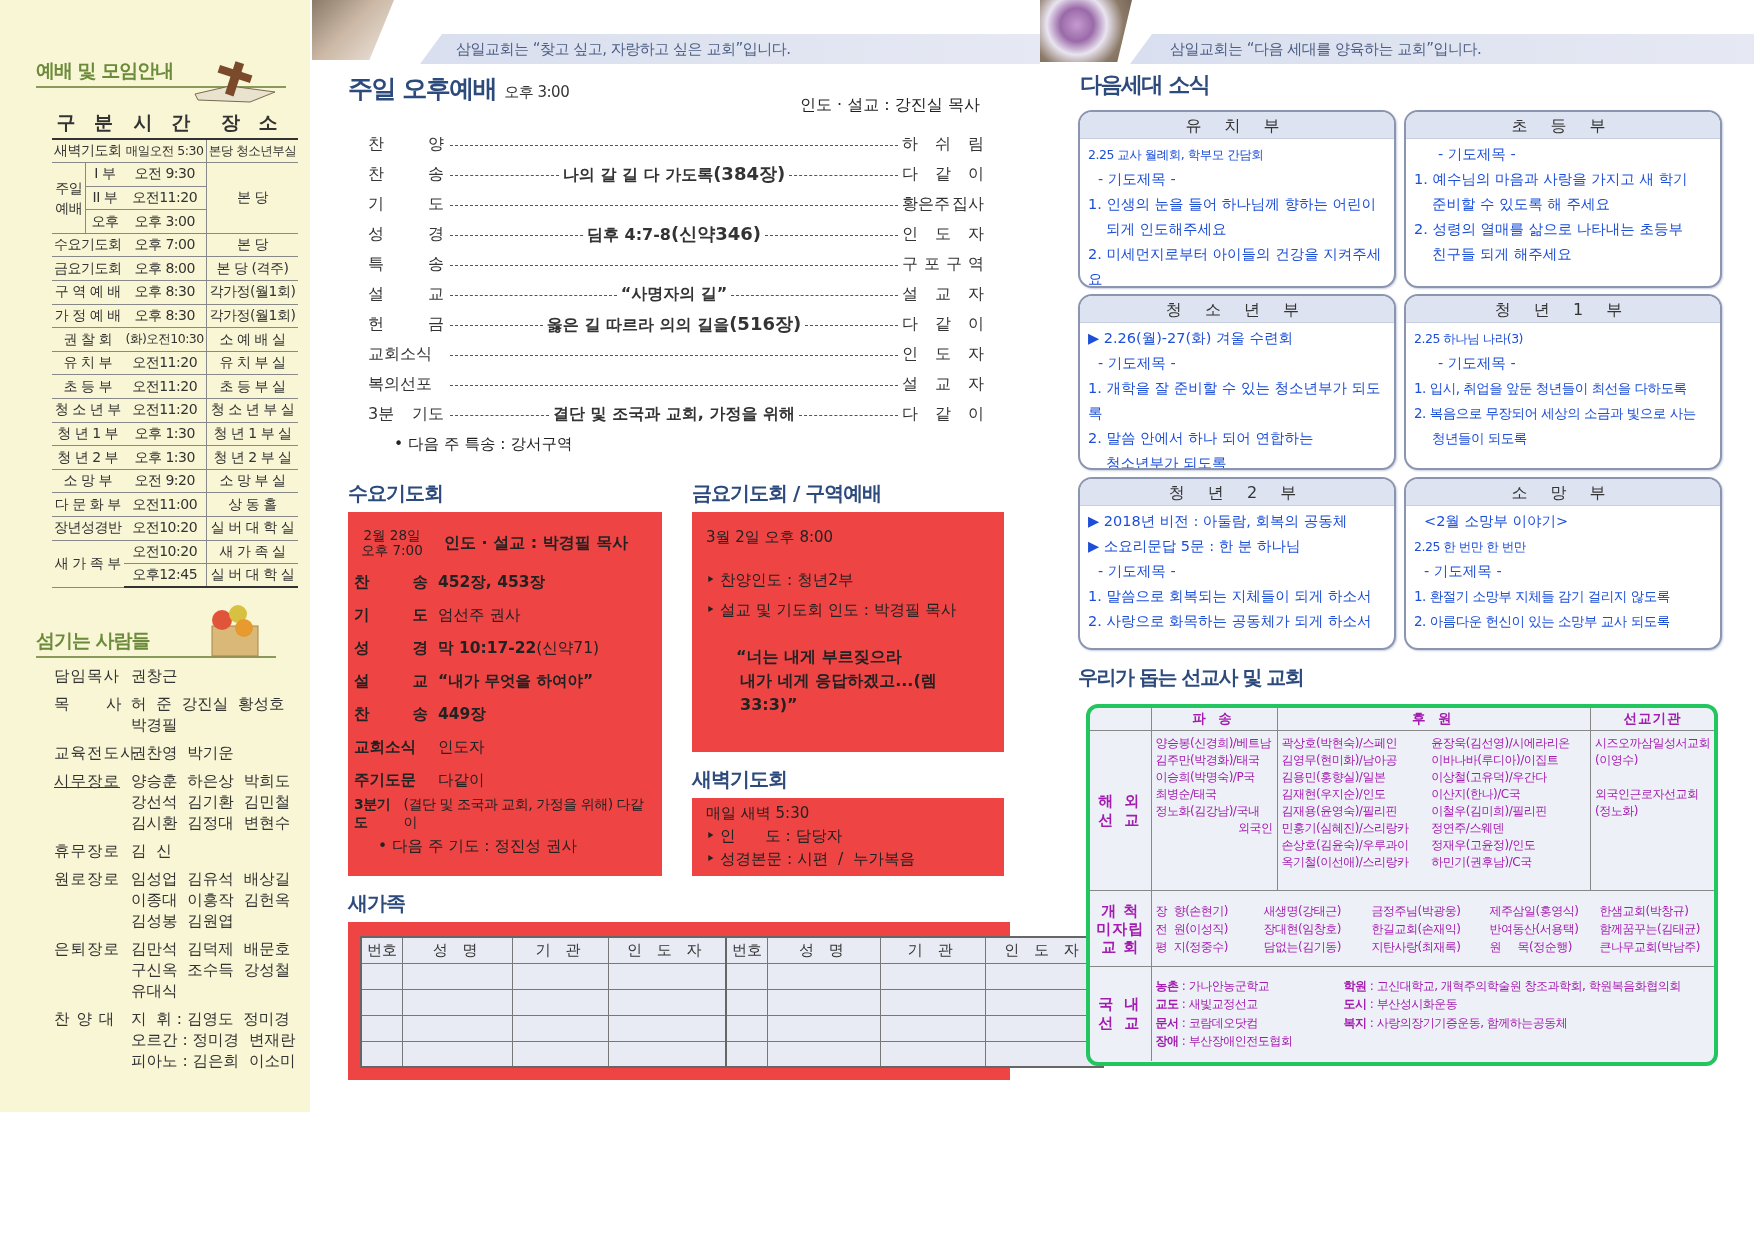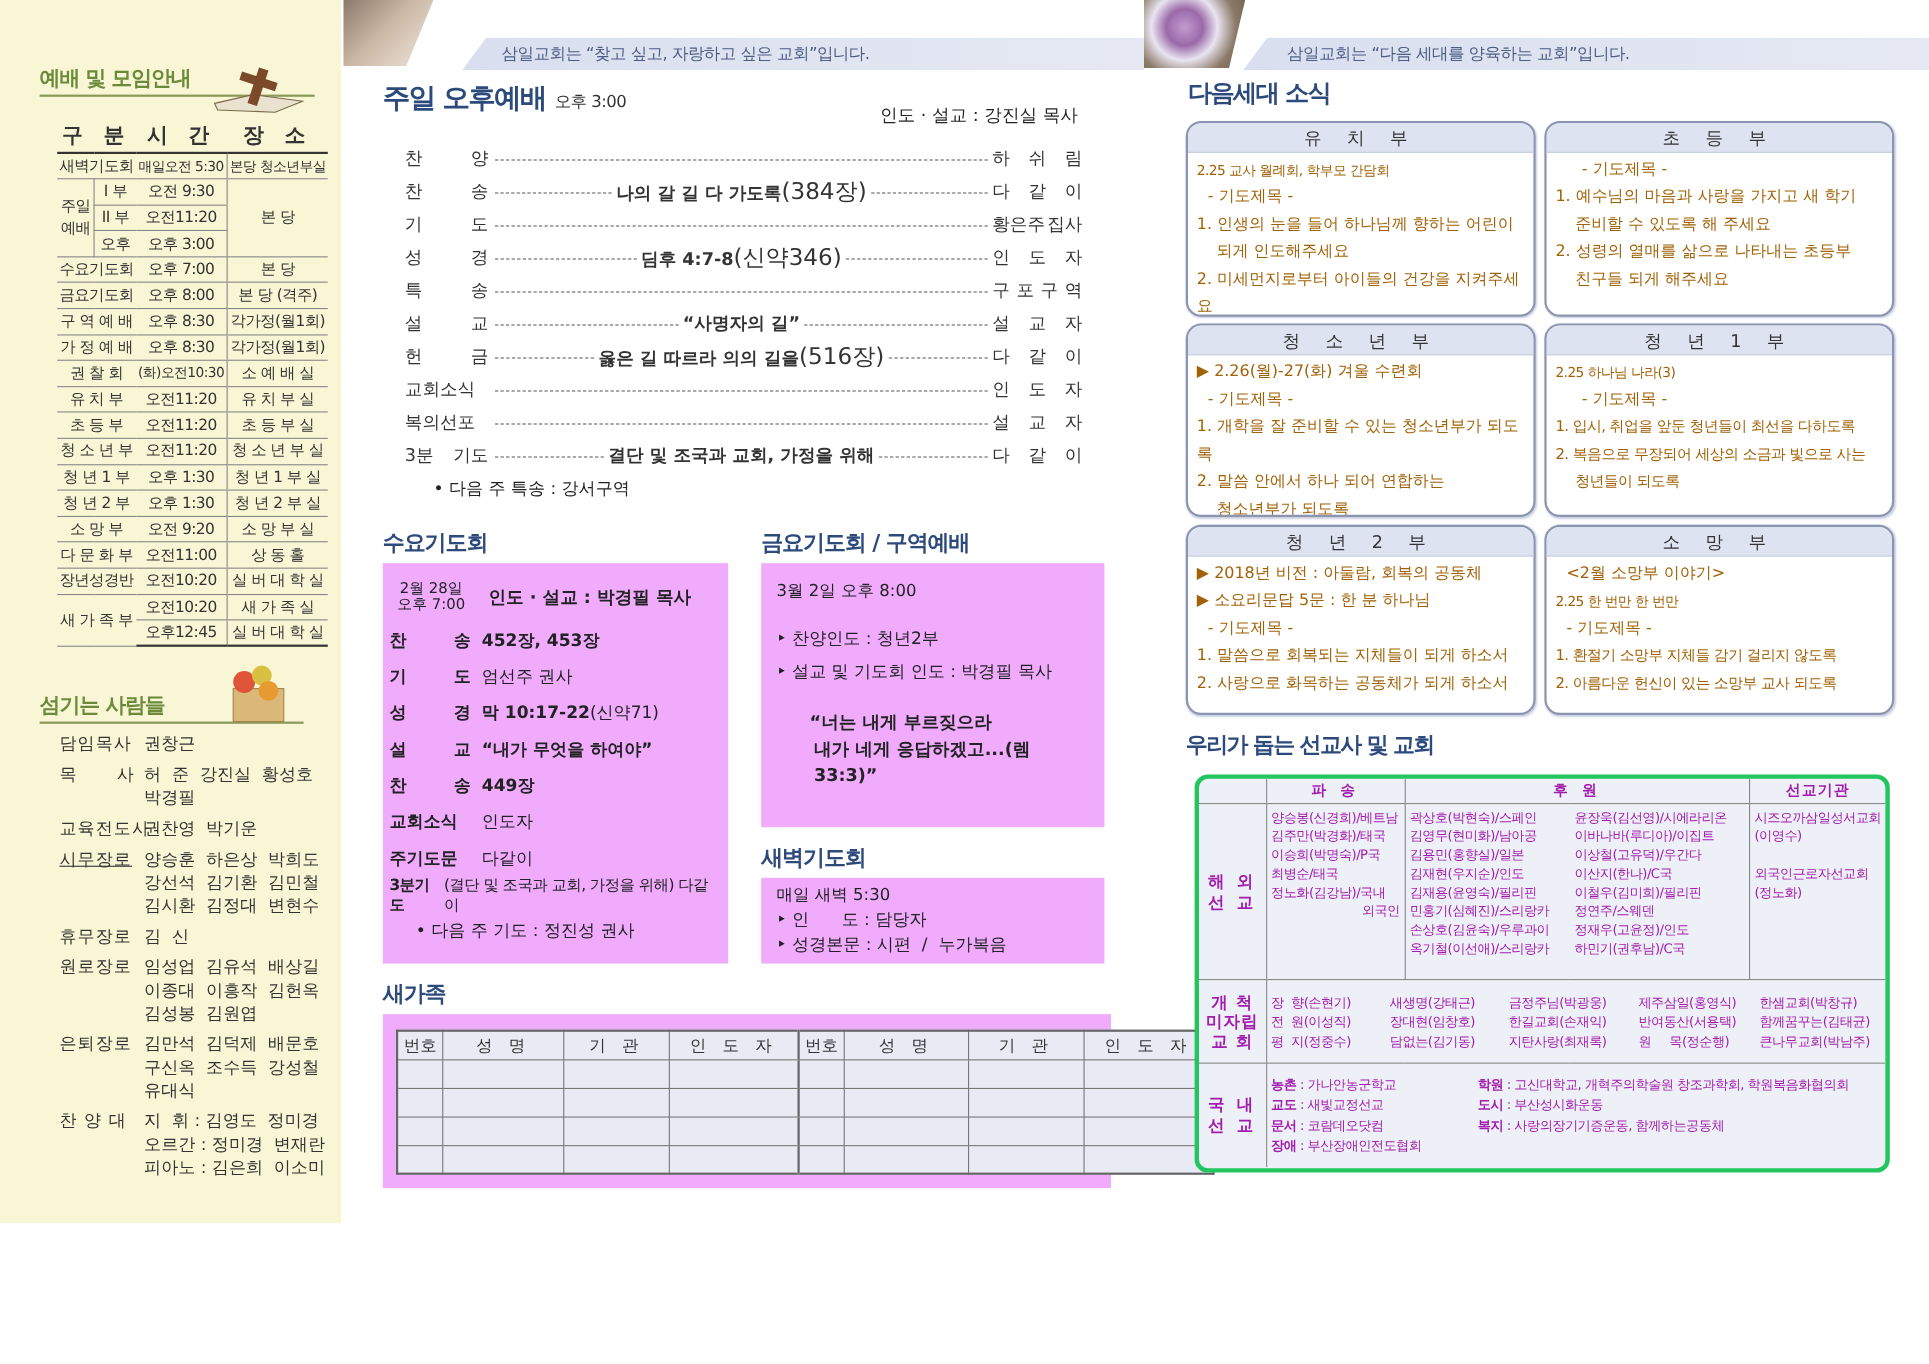--- a/index.html
+++ b/index.html
@@ -28,38 +28,38 @@
   .photo2 { background: radial-gradient(circle at 40% 40%, #c59ad0 0%, #9a6aa8 25%, #e9e4f0 45%, #8c7a68 70%, #6e5e50 100%); }
 
   
   .big-title { font-size: 25px; font-weight: bold; color: #2d4a7c; letter-spacing: -1.5px; }
   .sub-time { font-size: 15px; color: #333; font-weight: normal; margin-left: 8px; letter-spacing: -0.5px; }
   .order { font-size: 16px; color: #333; }
   .order .line { display: flex; align-items: center; height: 30px; }
   .order .lbl { width: 82px; display: flex; justify-content: space-between; padding-right: 6px; letter-spacing: 0; }
   .order .dash { flex: 1; border-bottom: 1px dashed #555; height: 0; margin-top: 2px; }
   .order .mid { font-weight: bold; padding: 0 4px; white-space: nowrap; }
-  .order .mid small { font-weight: normal; font-size: 21px; }
+  .order .mid small { font-weight: bold; font-size: 18px; }
   .order .right { width: 86px; display: flex; justify-content: space-between; padding-left: 4px; }
   .h2 { font-size: 20px; font-weight: bold; color: #2d4a7c; letter-spacing: -1px; }
-  .panel { background: #f0abfc; }
+  .panel { background: #ef4444; }
   .wed { font-size: 15.5px; color: #222; }
   .wed .r { display: flex; height: 33px; align-items: center; }
   .wed .k { width: 84px; font-weight: bold; display: flex; justify-content: space-between; padding-right: 10px; }
   .wed .v.b { font-weight: bold; }
   .fri { font-size: 15px; color: #222; }
   table.nf { border-collapse: collapse; font-size: 15px; color: #333; background: #e8ebf4; }
   table.nf td { border: 1px solid #777; height: 26px; text-align: center; letter-spacing: 5px; }
   table.nf { border: 2px solid #666; }
   table.nf td.sep { border-left: 2px solid #666; }
 
   
   .card { border: 2px solid #8c95b0; border-radius: 14px; background: #fff; overflow: hidden; box-shadow: 1px 1px 2px #c9cfe0; }
   .card .hd { background: #dde3f0; text-align: center; font-size: 16px; letter-spacing: 9px; height: 27px; line-height: 27px; color: #333; border-bottom: 1px solid #c7cede; }
-  .card .bd { padding: 3px 8px; font-size: 14.5px; line-height: 25px; color: #a16207; }
+  .card .bd { padding: 3px 8px; font-size: 14.5px; line-height: 25px; color: #1d4ed8; }
   .card .bd .sm { font-size: 12.5px; letter-spacing: -0.5px; }
   .card .bd .ind { padding-left: 18px; }
   .card .bd .pi { padding-left: 10px; }
   .mis { border: 4px solid #22c55e; border-radius: 12px; background: #eef0f7; font-size: 12px; color: #a21caf; overflow: hidden; }
   .mis table { border-collapse: collapse; width: 100%; }
   .mis td, .mis th { border: 1px solid #888; vertical-align: top; }
   .mis th { font-weight: bold; font-size: 13.5px; padding: 2px; letter-spacing: 4px; }
   .mis .cat { font-weight: bold; font-size: 15px; text-align: center; vertical-align: middle; width: 61px; line-height: 19px; letter-spacing: 3px; }
   .mis .list { padding: 4px 4px; line-height: 17px; letter-spacing: -0.5px; }
   .mis .list div { white-space: nowrap; }

